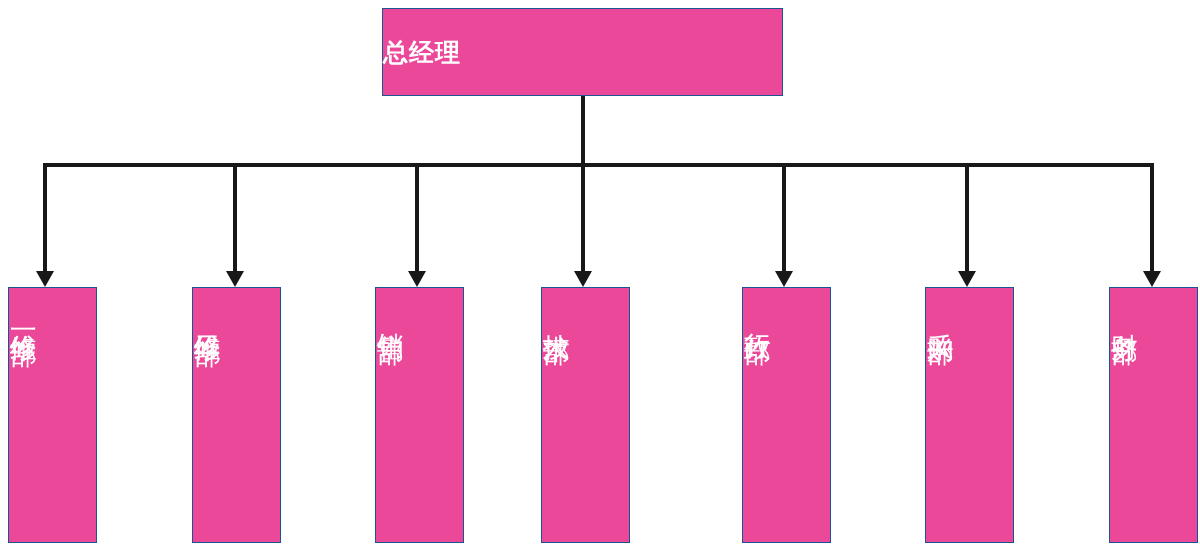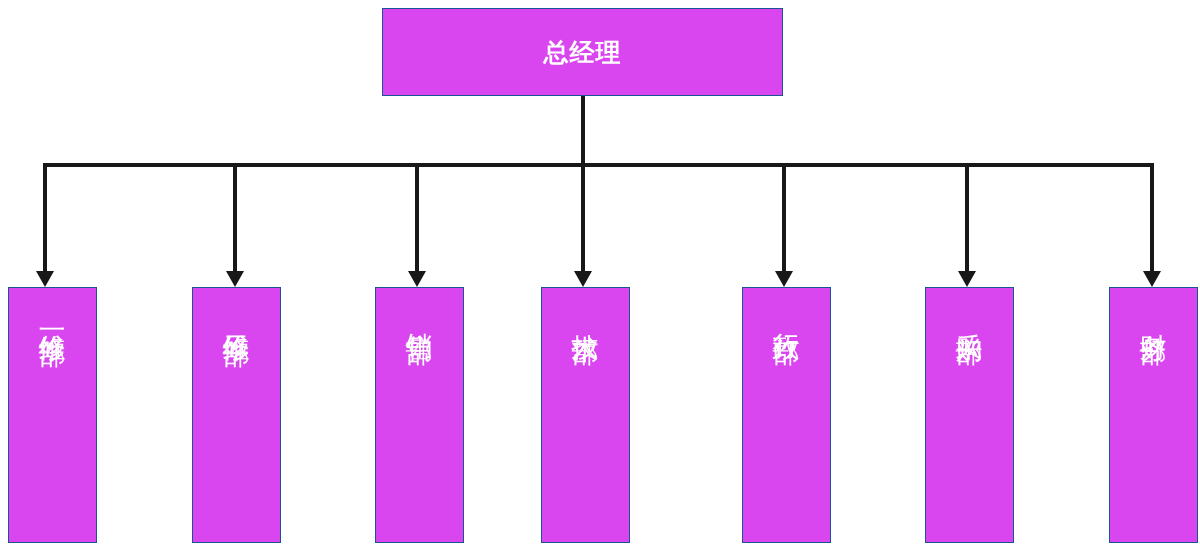--- a/index.html
+++ b/index.html
@@ -21,26 +21,25 @@
     position: absolute;
     left: 0;
     top: 0;
     width: 1200px;
     height: 552px;
     pointer-events: none;
   }
   .org-node {
     position: absolute;
     box-sizing: border-box;
-    background: #d946ef;
+    background: #ec4899;
     border: 1px solid #1a5593;
     color: #ffffff;
     display: flex;
     align-items: flex-start;
-    justify-content: center;
   }
   .org-node.root-node {
     left: 382px;
     top: 8px;
     width: 401px;
     height: 88px;
     align-items: center;
   }
   .org-node.root-node .node-label {
     font-size: 25px;

